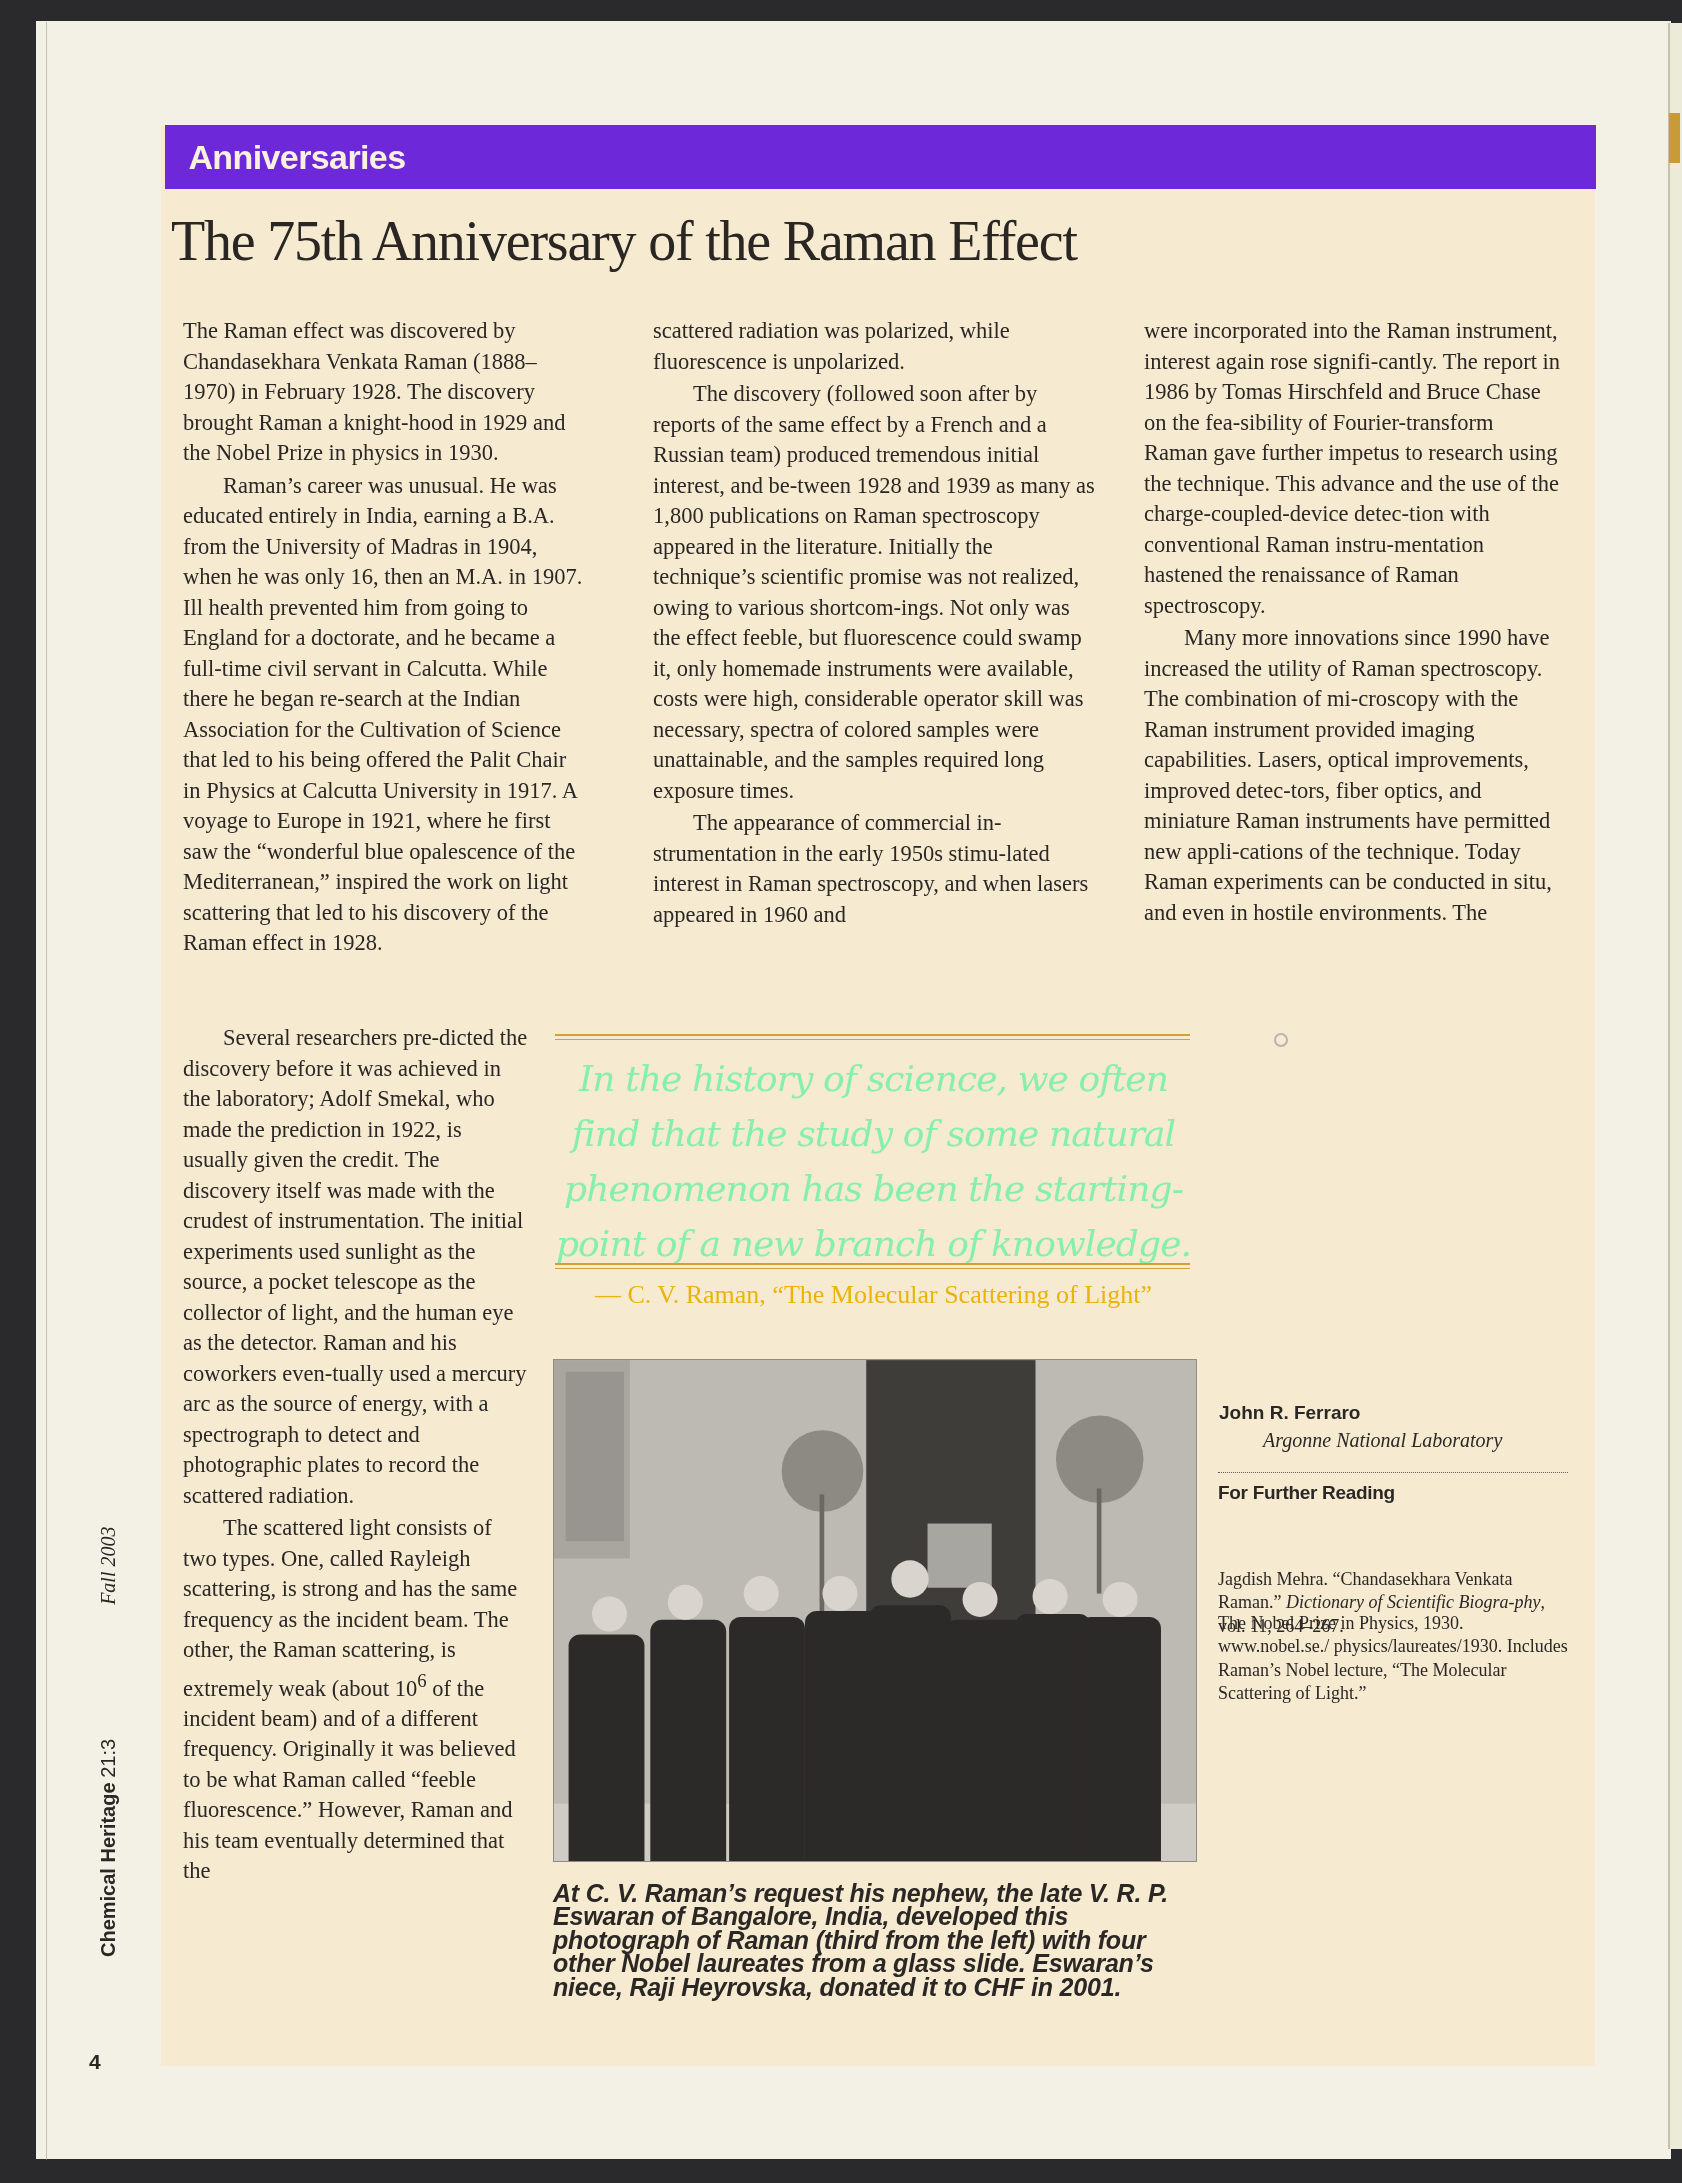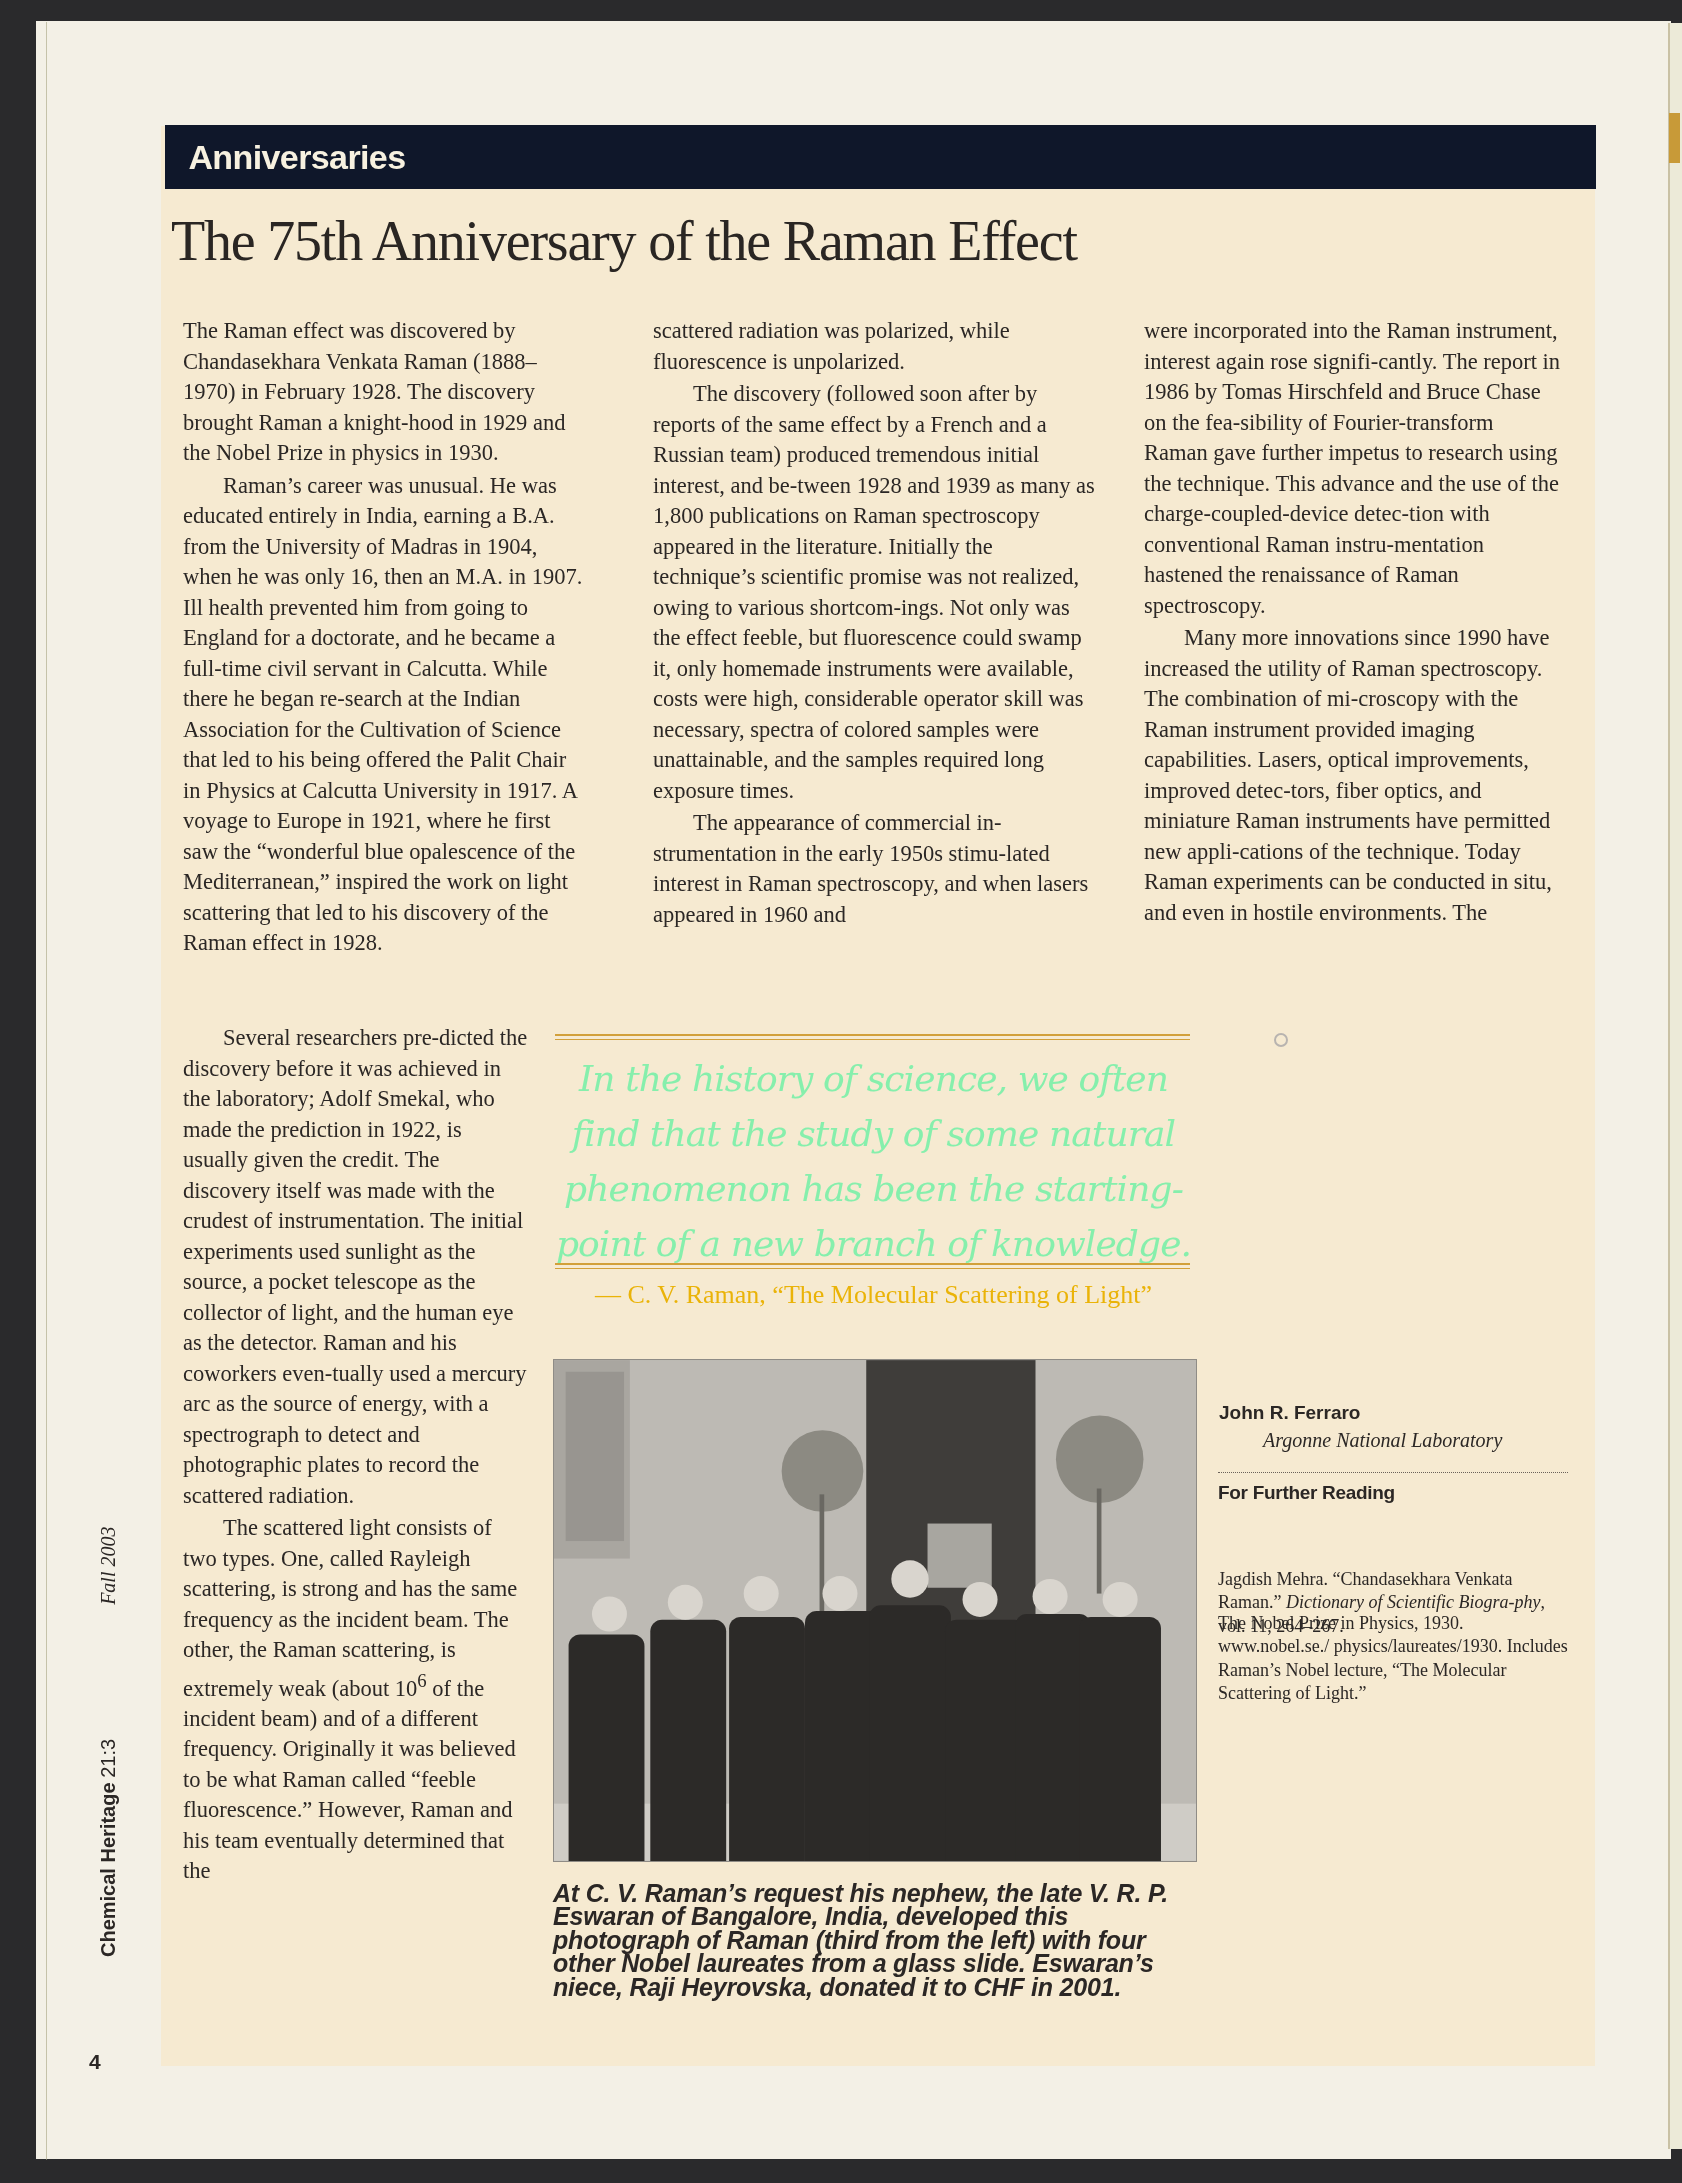--- a/index.html
+++ b/index.html
@@ -18,21 +18,21 @@
   .page-right-tab {
     position: absolute; left: 1669px; top: 113px; width: 10.5px; height: 50px; background: #c89a38;
   }
   .fold-line { position: absolute; left: 46px; top: 22px; width: 1.2px; height: 2138px; background: #a7a381; opacity: .6; }
   .panel {
     position: absolute; left: 161px; top: 126px; width: 1434px; height: 1940px;
     background: #f6ead1;
   }
   .header-bar {
     position: absolute; left: 165px; top: 125px; width: 1431px; height: 64px;
-    background: #0f172a;
+    background: #6d28d9;
   }
   .header-bar .label {
     position: absolute; left: 23.4px; top: 13px;
     font-family: "Liberation Sans", sans-serif; font-weight: bold;
     font-size: 34px; color: #f7f1e0; letter-spacing: -0.6px;
   }
   .title {
     position: absolute; left: 171px; top: 209px;
     font-family: Liberation Serif, serif; font-size: 56px; color: #2a2623;
     white-space: nowrap; letter-spacing: -1.2px;

